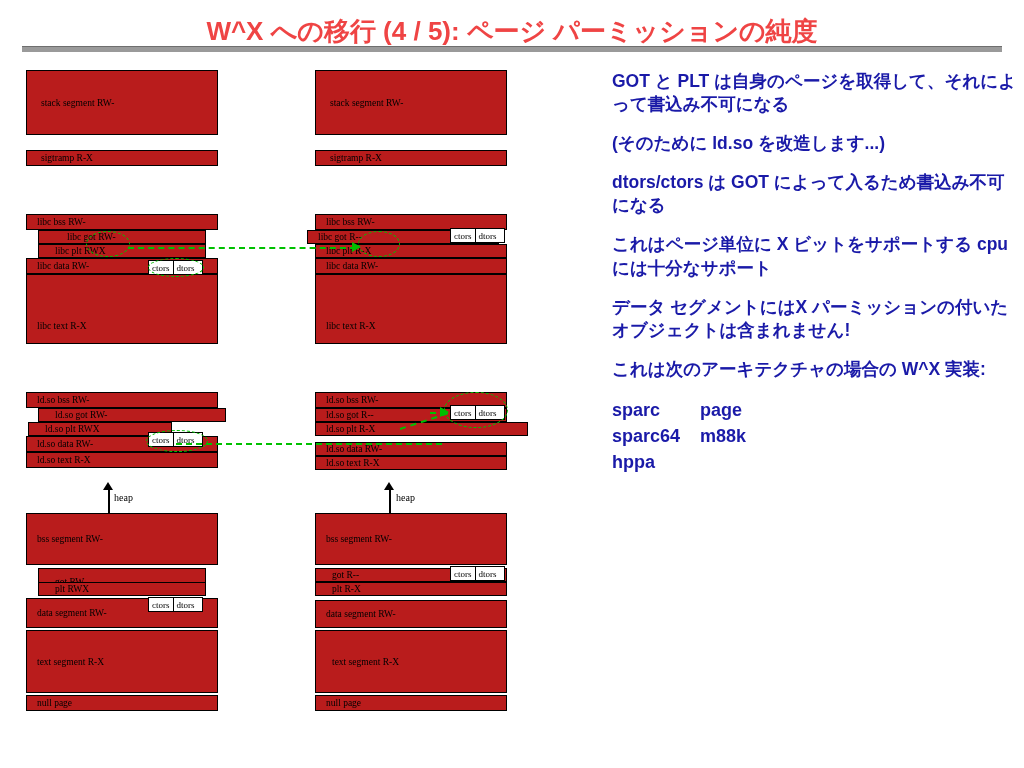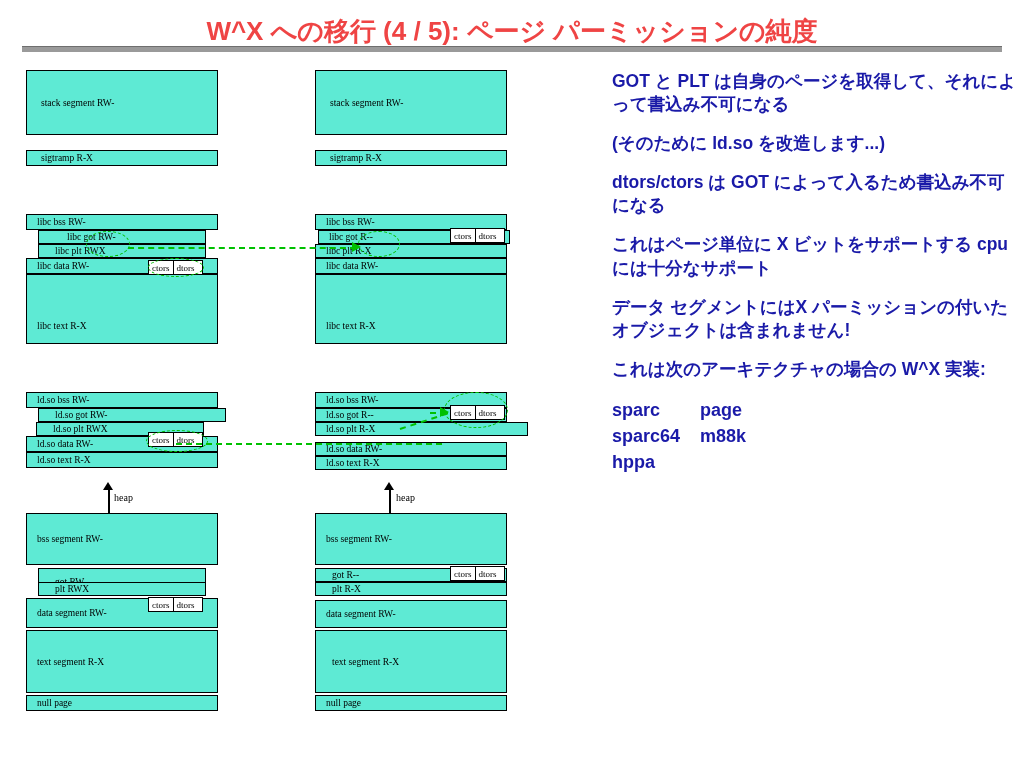--- a/index.html
+++ b/index.html
@@ -40,21 +40,21 @@
     height: 5px;
     background: #9a9a9a;
     border-top: 1px solid #6e6e6e;
   }
 
   
   .box {
     position: absolute;
     box-sizing: border-box;
     border: 1px solid #000000;
-    background: #5eead4;
+    background: #b91c1c;
     font-family: "Liberation Serif", serif;
     font-size: 9.5px;
     color: #000000;
     white-space: nowrap;
   }
   .box .lbl {
     position: absolute;
     left: 6px;
     top: 50%;
     transform: translateY(-50%);
@@ -179,21 +179,21 @@
   </div>
   <div class="ellipse" style="left:86px; top:231px; width:44px; height:26px;"></div>
   <div class="ellipse" style="left:148px; top:258px; width:56px; height:19px;"></div>
 
   <div class="box" style="left:26px; top:392px; width:192px; height:16px;">
     <span class="lbl" style="left:10px;">ld.so bss RW-</span>
   </div>
   <div class="box" style="left:38px; top:408px; width:188px; height:14px;">
     <span class="lbl" style="left:16px;">ld.so got  RW-</span>
   </div>
-  <div class="box" style="left:36px; top:422px; width:168px; height:14px;font-family:Liberation Serif, serif;">
+  <div class="box" style="left:28px; top:422px; width:144px; height:14px;font-family:Liberation Serif, serif;">
     <span class="lbl" style="left:16px;">ld.so plt  RWX</span>
   </div>
   <div class="box" style="left:26px; top:436px; width:192px; height:16px;">
     <span class="lbl" style="left:10px;">ld.so data RW-</span>
   </div>
   <div class="box" style="left:26px; top:452px; width:192px; height:16px;">
     <span class="lbl" style="left:10px;">ld.so text R-X</span>
   </div>
   <div class="tagbox" style="left:148px; top:432px; width:55px; height:15px;">
     <span>ctors</span>
@@ -232,21 +232,21 @@
     <span class="lbl" style="left:14px;">stack segment RW-</span>
   </div>
 
   <div class="box" style="left:315px; top:150px; width:192px; height:16px;">
     <span class="lbl" style="left:14px;">sigtramp R-X</span>
   </div>
 
   <div class="box" style="left:315px; top:214px; width:192px; height:16px;">
     <span class="lbl" style="left:10px;">libc bss RW-</span>
   </div>
-  <div class="box" style="left:318px; top:230px; width:192px; height:14px;">
+  <div class="box" style="left:307px; top:230px; width:192px; height:14px;">
     <span class="lbl" style="left:10px;">libc got   R--</span>
   </div>
   <div class="box" style="left:315px; top:244px; width:192px; height:14px;">
     <span class="lbl" style="left:10px;">libc plt   R-X</span>
   </div>
   <div class="box" style="left:315px; top:258px; width:192px; height:16px;">
     <span class="lbl" style="left:10px;">libc data RW-</span>
   </div>
   <div class="box" style="left:315px; top:274px; width:192px; height:70px;">
     <span class="lbl" style="left:10px; top:auto; bottom:12px; transform:none;">libc text R-X</span>

